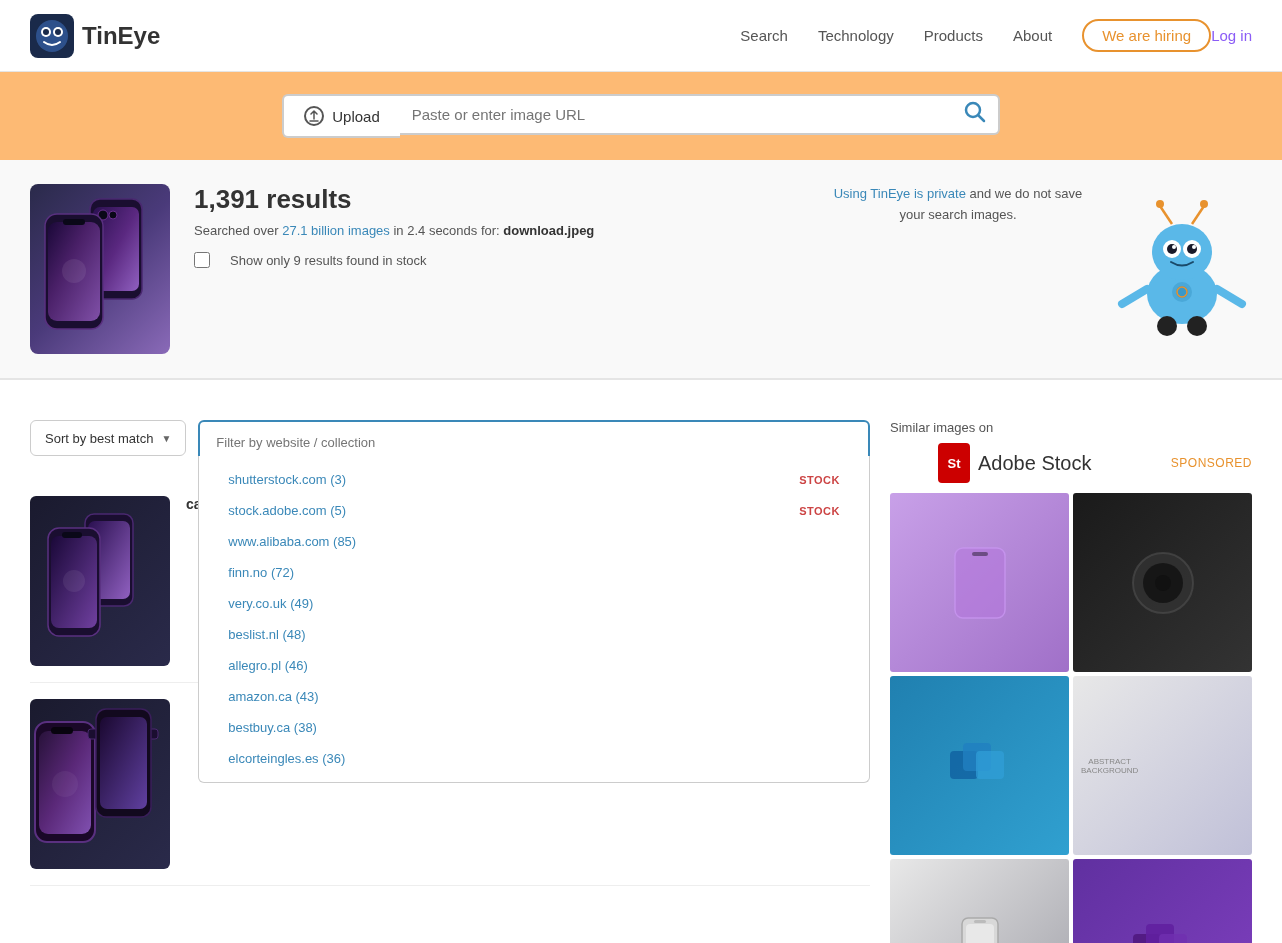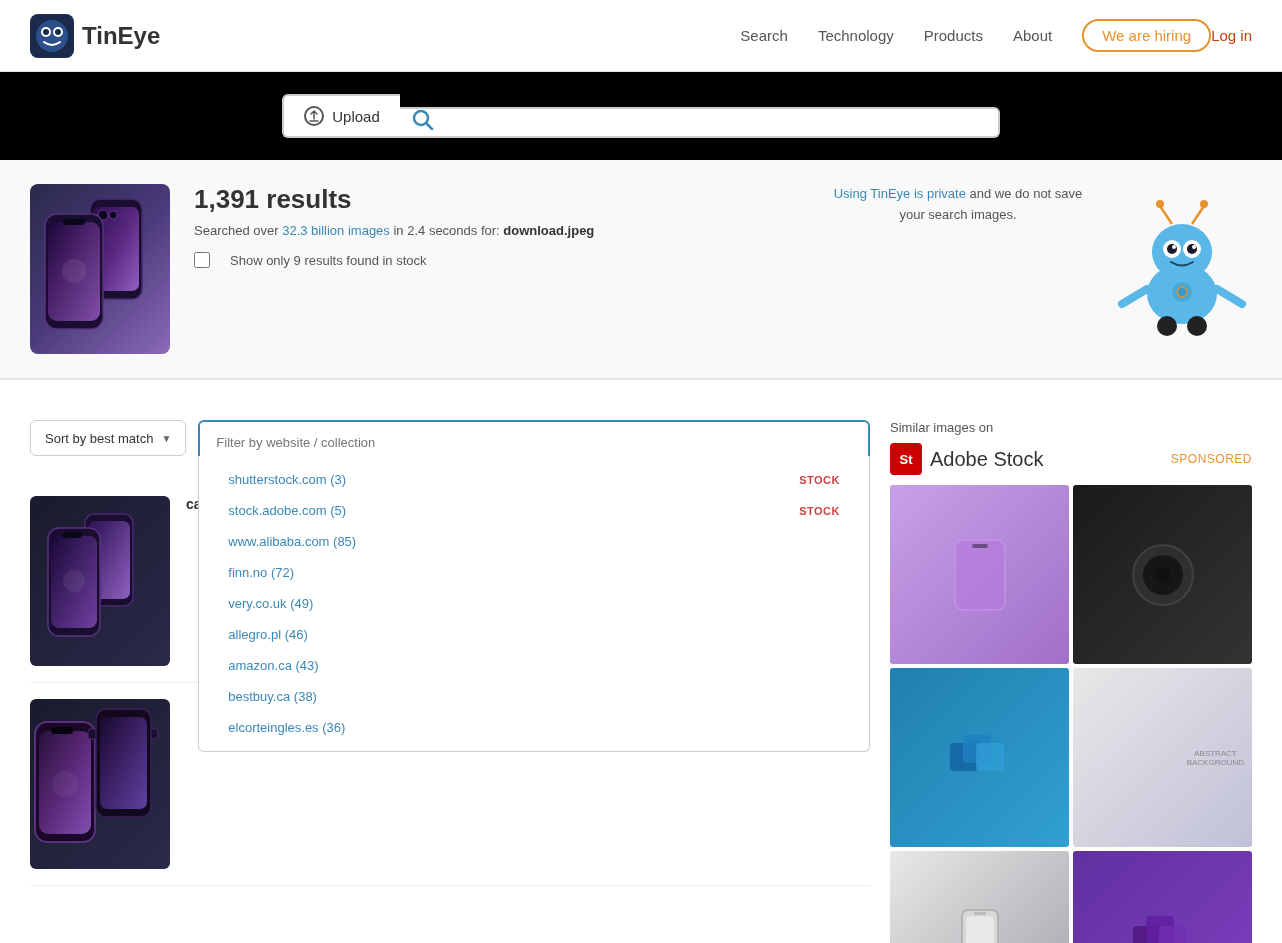--- a/index.html
+++ b/index.html
@@ -47,33 +47,33 @@
       border: 2px solid #e8922e;
       border-radius: 22px;
       padding: 6px 18px;
       color: #e8922e;
       background: transparent;
       font-size: 15px;
       cursor: pointer;
     }
     .login-btn {
       margin-left: auto;
-      color: #c2410c;
+      color: #8b5cf6;
       font-size: 15px;
       cursor: pointer;
       background: none;
       border: none;
     }
 
     
     .search-bar-section {
-      background: #000000;
+      background: #fdba74;
       padding: 22px 30px;
       display: flex;
-      align-items: flex-end;
+      align-items: flex-start;
       justify-content: center;
       gap: 0;
     }
     .upload-btn {
       display: flex;
       align-items: center;
       gap: 8px;
       background: #fff;
       border: 2px solid #ccc;
       border-right: none;
@@ -299,29 +299,30 @@
       margin-bottom: 8px;
     }
     .adobe-header {
       display: flex;
       align-items: center;
       gap: 8px;
       margin-bottom: 10px;
     }
     .adobe-icon {
       width: 32px;
-      height: 32px;
+      height: 40px;
       background: #cc0000;
       border-radius: 4px;
       display: flex;
       align-items: center;
       justify-content: center;
       color: #fff;
       font-size: 13px;
       font-weight: bold;
+      margin-left: 48px;
     }
     .adobe-stock-text {
       font-size: 20px;
       color: #333;
       font-weight: normal;
     }
     .sponsored-tag {
       margin-left: auto;
       font-size: 12px;
       color: #e8922e;
@@ -338,21 +339,21 @@
       aspect-ratio: 1;
       border-radius: 3px;
       display: flex;
       align-items: center;
       justify-content: center;
       overflow: hidden;
     }
     .purple-phone { background: linear-gradient(135deg, #c8a0e8, #a070c8); }
     .black-circle { background: linear-gradient(135deg, #1a1a1a, #333); }
     .teal-cubes { background: linear-gradient(135deg, #2080b0, #30a0d0); }
-    .abstract-bg { background: linear-gradient(135deg, #e8e8e8, #c0c0d8); display: flex; align-items: center; justify-content: flex-end; font-size: 9px; color: #888; text-align: center; padding: 4px; }
+    .abstract-bg { background: linear-gradient(135deg, #e8e8e8, #c0c0d8); display: flex; align-items: center; justify-content: flex-start; font-size: 9px; color: #888; text-align: center; padding: 4px; }
     .bw-device { background: linear-gradient(135deg, #e8e8e8, #a0a0a8); }
     .purple-cubes2 { background: linear-gradient(135deg, #6030a0, #8040c0); }
 
     .divider { height: 1px; background: #e5e5e5; margin: 0 0 20px 0; }
   </style>
 </head>
 <body>
 
 <header class="header">
   <a class="logo-area">
@@ -381,20 +382,21 @@
   <button class="upload-btn">
     <div class="upload-icon-circle">
       <svg width="12" height="12" viewBox="0 0 12 12">
         <path d="M6 1 L6 9 M3 4 L6 1 L9 4" stroke="#555" stroke-width="1.5" fill="none" stroke-linecap="round" stroke-linejoin="round"></path>
         <line x1="2" y1="11" x2="10" y2="11" stroke="#555" stroke-width="1.5" stroke-linecap="round"></line>
       </svg>
     </div>
     <span>Upload</span>
   </button>
   <div class="search-input-wrapper">
+    <input class="search-input" type="text" placeholder="Paste or enter image URL" style="">
     <button class="search-icon-btn">
       <svg width="22" height="22" viewBox="0 0 22 22">
         <circle cx="9" cy="9" r="7" stroke="#3a88b8" stroke-width="2.5" fill="none"></circle>
         <line x1="14.5" y1="14.5" x2="20" y2="20" stroke="#3a88b8" stroke-width="2.5" stroke-linecap="round"></line>
       </svg>
     </button>
   </div>
 </section>
 
 <section class="results-section">
@@ -423,21 +425,21 @@
           <stop offset="40%" style="stop-color:#4a2068"></stop>
           <stop offset="100%" style="stop-color:#8050a8"></stop>
         </linearGradient>
       </defs>
     </svg>
   </div>
 
   <div class="result-info">
     <div class="result-count">1,391 results</div>
     <p class="result-desc">
-      <span>Searched over </span><a>32.3 billion images</a><span> in 2.4 seconds for: </span><strong>download.jpeg</strong>
+      <span>Searched over </span><a>27.1 billion images</a><span> in 2.4 seconds for: </span><strong>download.jpeg</strong>
     </p>
     <label class="stock-checkbox">
       <input type="checkbox" style="">
       <span>Show only 9 results found in stock</span>
     </label>
   </div>
 
   <div class="privacy-note">
     <a>Using TinEye is private</a><span> and we do not save your search images.</span>
   </div>
@@ -501,20 +503,23 @@
               <span class="stock-tag">STOCK</span>
             </div>
             <div class="filter-item">
               <span>www.alibaba.com (85)</span>
             </div>
             <div class="filter-item">
               <span>finn.no (72)</span>
             </div>
             <div class="filter-item">
               <span>very.co.uk (49)</span>
+            </div>
+            <div class="filter-item">
+              <span>beslist.nl (48)</span>
             </div>
             <div class="filter-item">
               <span>allegro.pl (46)</span>
             </div>
             <div class="filter-item">
               <span>amazon.ca (43)</span>
             </div>
             <div class="filter-item">
               <span>bestbuy.ca (38)</span>
             </div>

